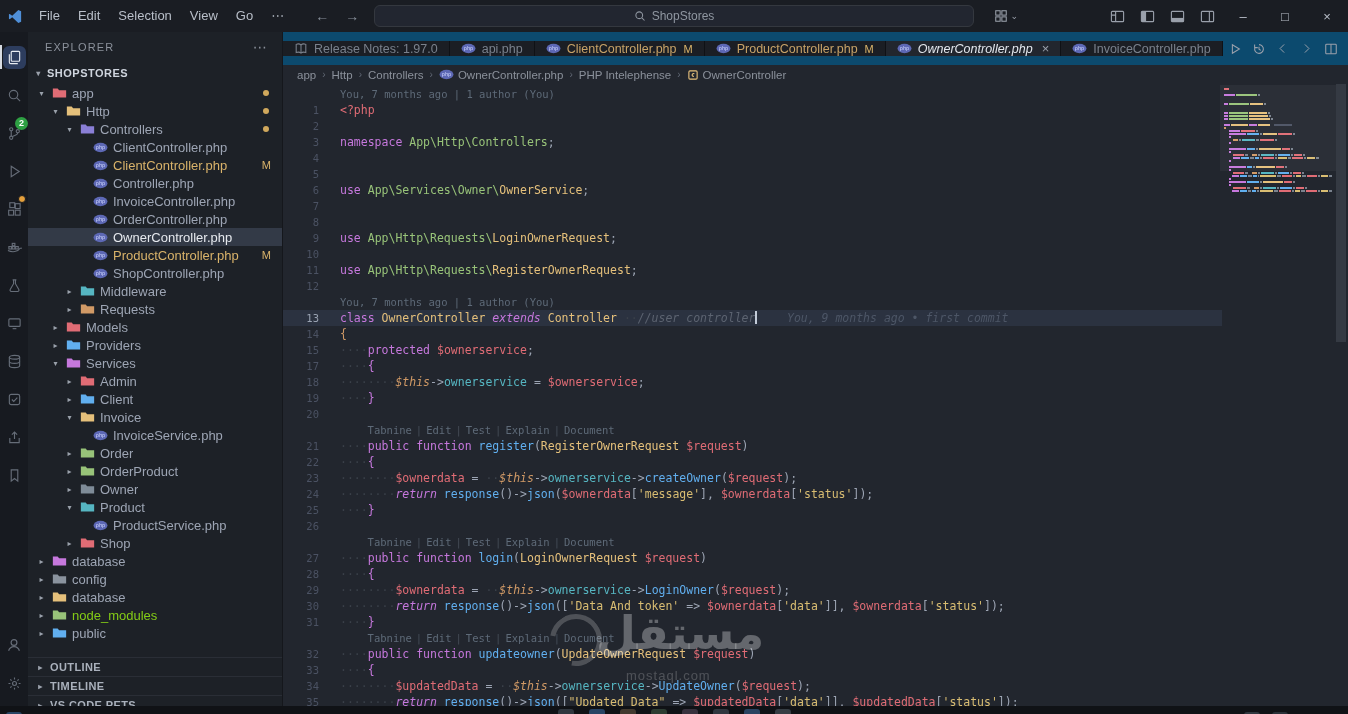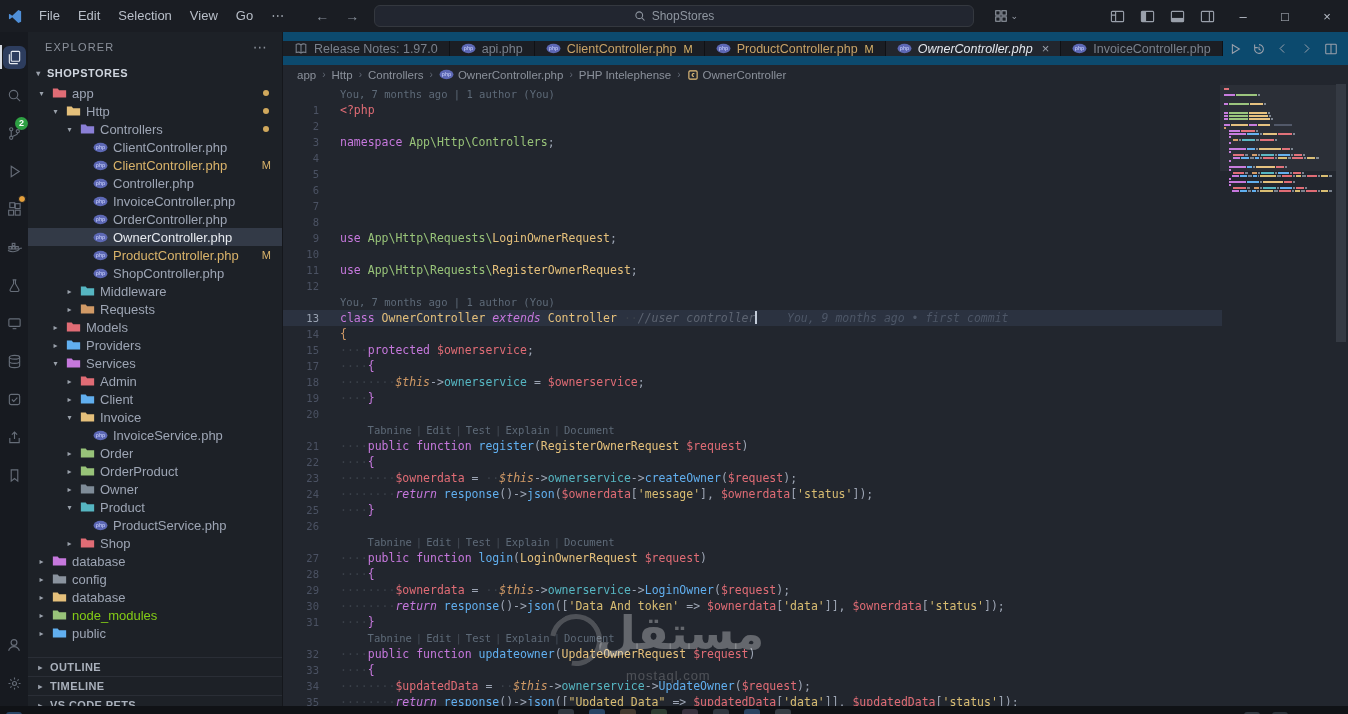--- a/index.html
+++ b/index.html
@@ -788,20 +788,21 @@
           <div class="row">
             <span class="gutter">4</span>
             <span class="code-text"></span>
           </div>
           <div class="row">
             <span class="gutter">5</span>
             <span class="code-text"></span>
           </div>
           <div class="row">
             <span class="gutter">6</span>
+            <span class="code-text"><span class="tk-k">use </span><span class="tk-n">App\Services\Owner\</span><span class="tk-t">OwnerService</span><span class="tk-p">;</span></span>
           </div>
           <div class="row">
             <span class="gutter">7</span>
             <span class="code-text"></span>
           </div>
           <div class="row">
             <span class="gutter">8</span>
             <span class="code-text"></span>
           </div>
           <div class="row">

